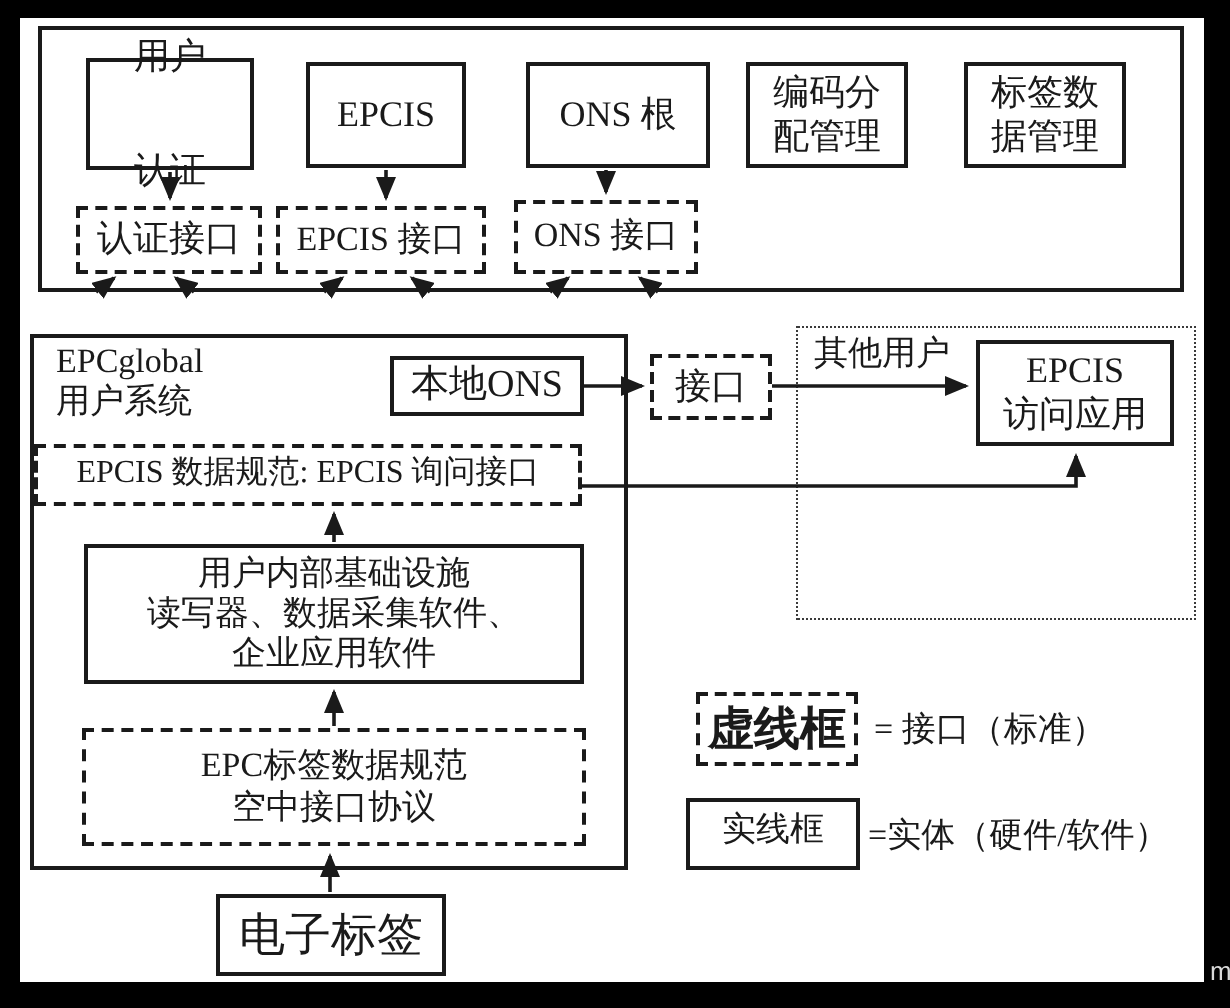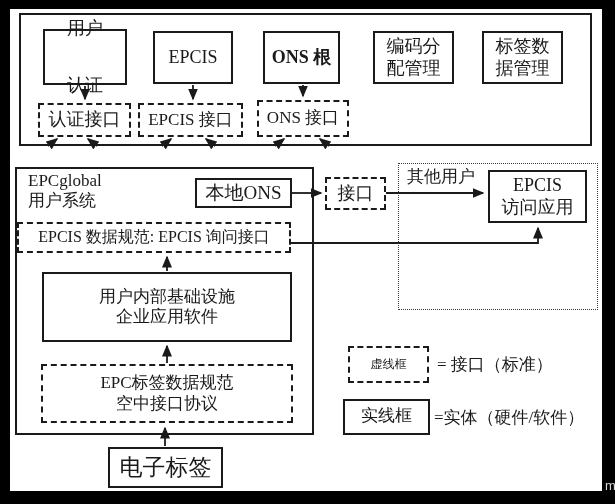--- a/index.html
+++ b/index.html
@@ -29,21 +29,21 @@
 
   <div class="box" style="left:19px;top:13px;width:573px;height:133px;"></div>
 
   <div class="box" style="left:43px;top:29px;width:84px;height:56px;font-size:18px;gap:36px;">
     <span>用户</span>
     <span>认证</span>
   </div>
   <div class="box" style="left:153px;top:31px;width:80px;height:53px;font-size:18px;">
     <span>EPCIS</span>
   </div>
-  <div class="box" style="left:263px;top:31px;width:77px;height:53px;font-size:18px;font-weight:bold;">
+  <div class="box" style="left:263px;top:31px;width:92px;height:53px;font-size:18px;">
     <span>ONS 根</span>
   </div>
   <div class="box" style="left:373px;top:31px;width:81px;height:53px;font-size:18px;">
     <span>编码分</span>
     <span>配管理</span>
   </div>
   <div class="box" style="left:482px;top:31px;width:81px;height:53px;font-size:18px;text-align:right;">
     <span>标签数</span>
     <span>据管理</span>
   </div>
@@ -64,20 +64,21 @@
     <div>用户系统</div>
   </div>
   <div class="box" style="left:195px;top:178px;width:97px;height:30px;font-size:19px;">
     <span>本地ONS</span>
   </div>
   <div class="box dashed" style="left:17px;top:222px;width:274px;height:31px;font-size:16px;">
     <span>EPCIS 数据规范: EPCIS 询问接口</span>
   </div>
   <div class="box" style="left:42px;top:272px;width:250px;height:70px;font-size:17px;">
     <span>用户内部基础设施</span>
+    <span>读写器、数据采集软件、</span>
     <span>企业应用软件</span>
   </div>
   <div class="box dashed" style="left:41px;top:364px;width:252px;height:59px;font-size:17px;">
     <span>EPC标签数据规范</span>
     <span>空中接口协议</span>
   </div>
 
   <div class="box" style="left:108px;top:447px;width:115px;height:41px;font-size:23px;">
     <span>电子标签</span>
   </div>
@@ -85,21 +86,21 @@
   <div class="box dotted" style="left:398px;top:163px;width:200px;height:147px;"></div>
   <div class="lbl" style="left:407px;top:167px;font-size:17px;">其他用户</div>
   <div class="box dashed" style="left:325px;top:177px;width:61px;height:33px;font-size:18px;">
     <span>接口</span>
   </div>
   <div class="box" style="left:488px;top:170px;width:99px;height:53px;font-size:18px;">
     <span>EPCIS</span>
     <span>访问应用</span>
   </div>
 
-  <div class="box dashed" style="left:348px;top:346px;width:81px;height:37px;font-size:12px;">
+  <div class="box dashed" style="left:348px;top:346px;width:81px;height:37px;font-size:23px;font-weight:bold;">
     <span>虚线框</span>
   </div>
   <div class="lbl" style="left:437px;top:355px;font-size:17px;">= 接口（标准）</div>
   <div class="box" style="left:343px;top:399px;width:87px;height:36px;font-size:17px;font-family:Liberation Mono, monospace;">
     <span>实线框</span>
   </div>
   <div class="lbl" style="left:434px;top:408px;font-size:17px;">=实体（硬件/软件）</div>
 
   <svg class="overlay" width="615" height="504" viewBox="0 0 615 504">
     <defs>

